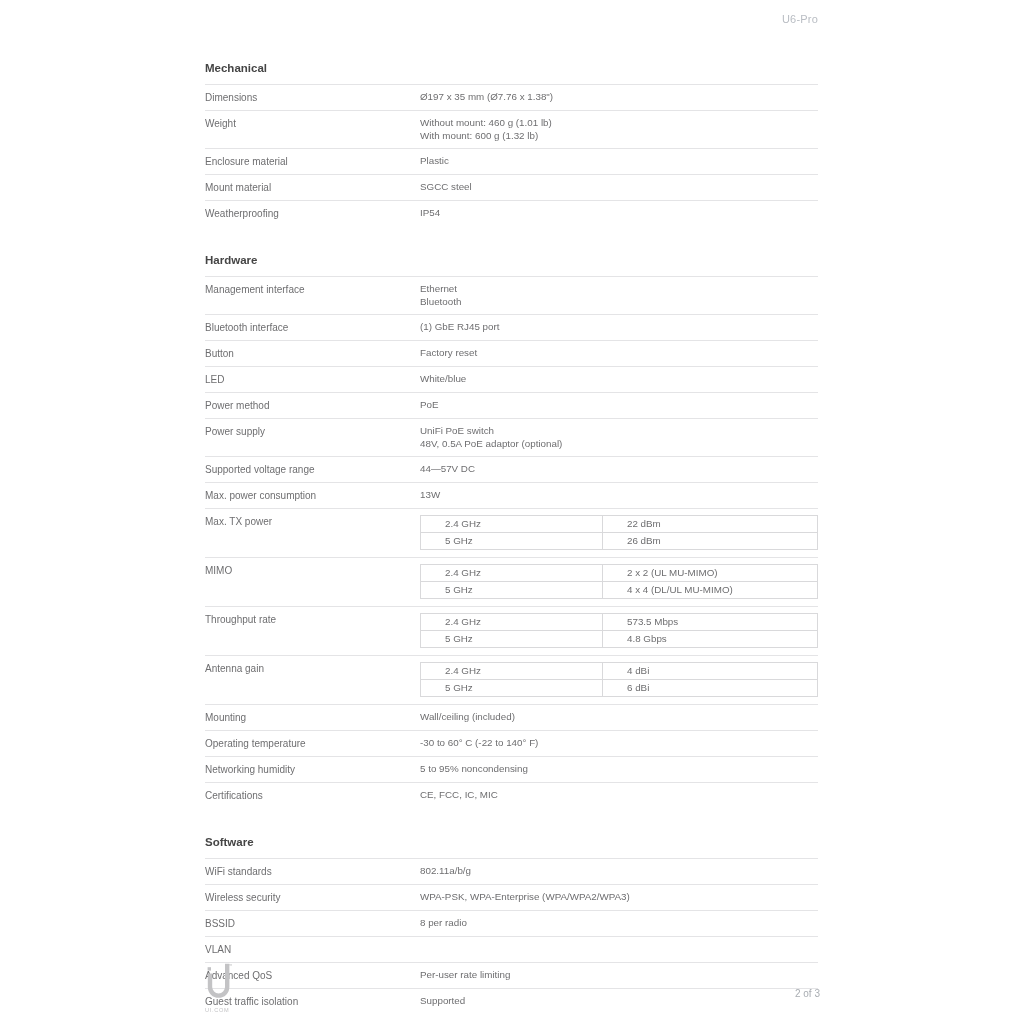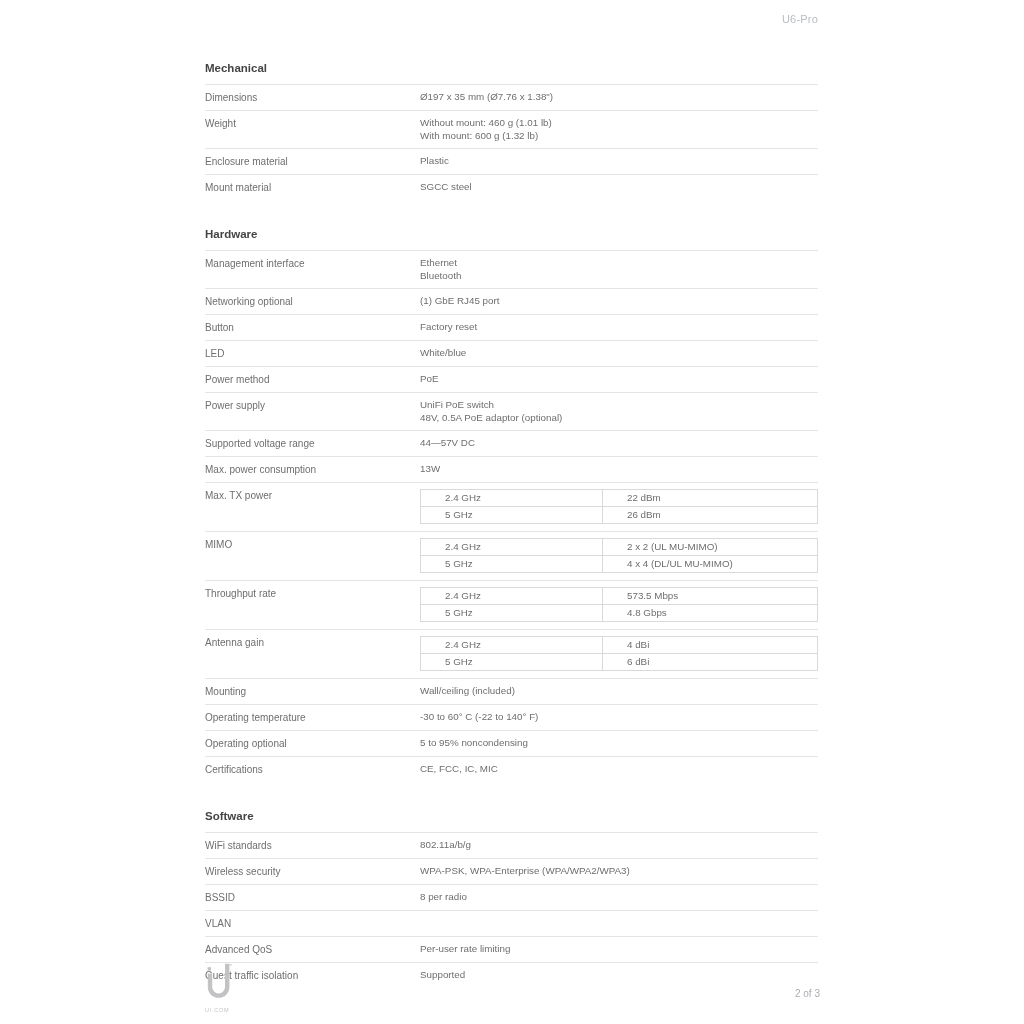--- a/index.html
+++ b/index.html
@@ -122,32 +122,38 @@
           <div class="spec-values">
             <div>Plastic</div>
           </div>
         </div>
         <div class="spec-row">
           <div class="spec-label">Mount material</div>
           <div class="spec-values">
             <div>SGCC steel</div>
           </div>
         </div>
+        <div class="spec-row">
+          <div class="spec-label">Weatherproofing</div>
+          <div class="spec-values">
+            <div>IP54</div>
+          </div>
+        </div>
       </section>
       <section class="spec-section">
         <h2 class="section-title">Hardware</h2>
         <div class="spec-row">
           <div class="spec-label">Management interface</div>
           <div class="spec-values">
             <div>Ethernet</div>
             <div>Bluetooth</div>
           </div>
         </div>
         <div class="spec-row">
-          <div class="spec-label">Networking optional</div>
+          <div class="spec-label">Bluetooth interface</div>
           <div class="spec-values">
             <div>(1) GbE RJ45 port</div>
           </div>
         </div>
         <div class="spec-row">
           <div class="spec-label">Button</div>
           <div class="spec-values">
             <div>Factory reset</div>
           </div>
         </div>
@@ -256,21 +262,21 @@
             <div>Wall/ceiling (included)</div>
           </div>
         </div>
         <div class="spec-row">
           <div class="spec-label">Operating temperature</div>
           <div class="spec-values">
             <div>-30 to 60° C (-22 to 140° F)</div>
           </div>
         </div>
         <div class="spec-row">
-          <div class="spec-label">Operating optional</div>
+          <div class="spec-label">Networking humidity</div>
           <div class="spec-values">
             <div>5 to 95% noncondensing</div>
           </div>
         </div>
         <div class="spec-row">
           <div class="spec-label">Certifications</div>
           <div class="spec-values">
             <div>CE, FCC, IC, MIC</div>
           </div>
         </div>

